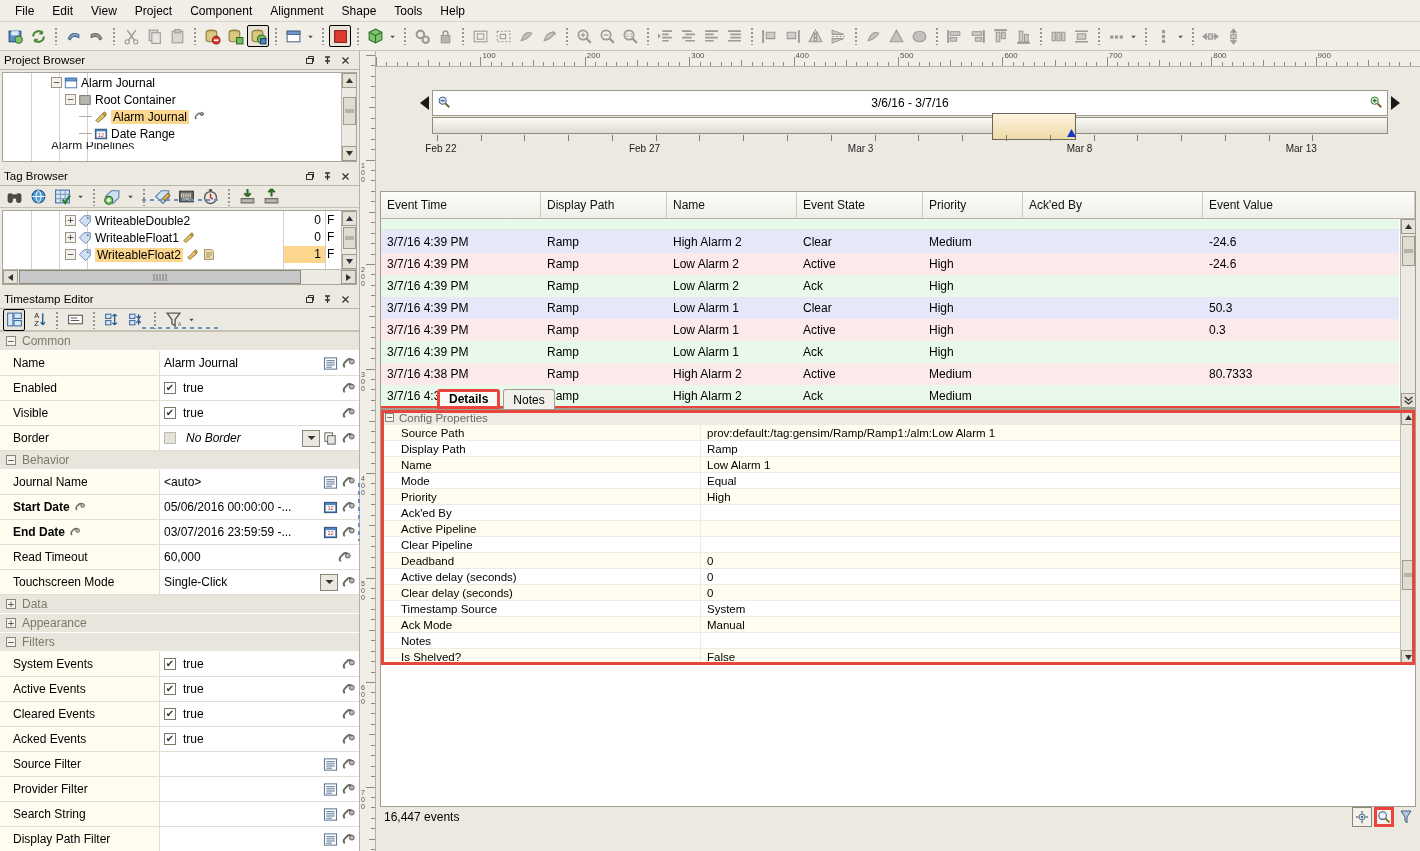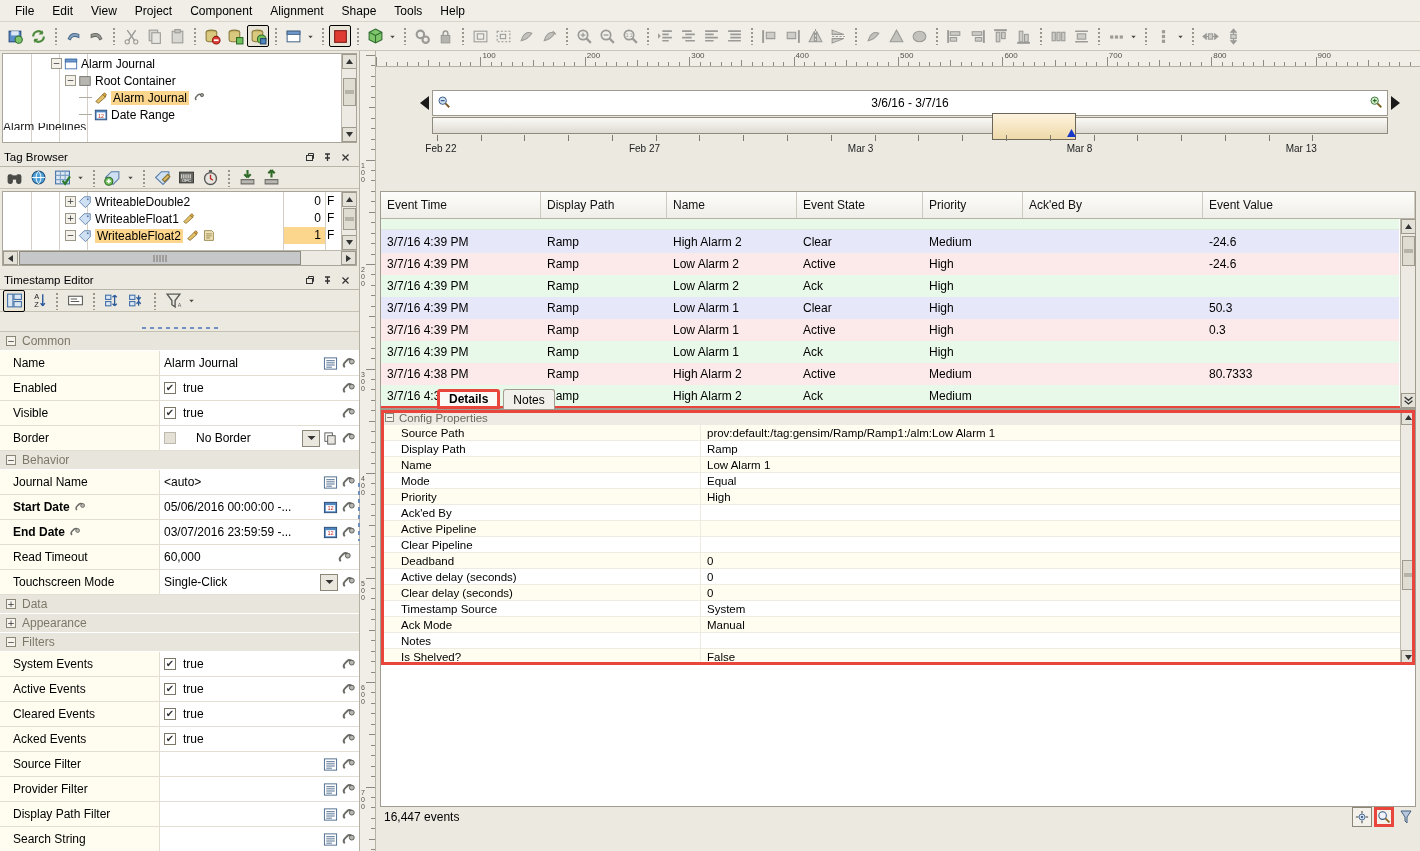--- a/index.html
+++ b/index.html
@@ -579,20 +579,41 @@
       <div class="tbtn">
         <svg width="17" height="17" viewBox="0 0 16 16">
           <path d="M8 1v14M8 1l-2.5 3h5zM8 15l-2.5-3h5z" fill="#9b9a96" stroke="#9b9a96"></path>
           <rect x="5.5" y="6" width="5" height="4" fill="#cfcdc7" stroke="#9b9a96"></rect>
         </svg>
       </div>
     </div>
 
   <div class="leftdock">
 
+    <div class="panel-title">
+      <span class="ttl">Project Browser</span>
+      <span class="panel-btns">
+        <span>
+          <svg width="11" height="11" viewBox="0 0 11 11">
+              <rect x="2.5" y="3.5" width="6" height="5" fill="none" stroke="#333"></rect>
+              <path d="M4.5 3.5 V1.5 H9.5 V6.5 H8.5" fill="none" stroke="#333"></path>
+            </svg>
+        </span>
+        <span>
+          <svg width="11" height="11" viewBox="0 0 11 11">
+              <path d="M3 2h5M5.5 2v4M3 6h5M5.5 6v3" stroke="#333" fill="none" stroke-width="1.3"></path>
+            </svg>
+        </span>
+        <span>
+          <svg width="11" height="11" viewBox="0 0 11 11">
+              <path d="M2.5 2.5 L8.5 8.5 M8.5 2.5 L2.5 8.5" stroke="#333" stroke-width="1.2"></path>
+            </svg>
+        </span>
+      </span>
+    </div>
     <div class="tree-area" style="height:90px;">
       <div class="tree-cols">
         <i style="left:28px"></i>
           <i style="left:56px"></i>
           <i style="left:84px"></i>
       </div>
       <div id="pb-rows" style="position:absolute;left:0;top:1px;right:16px;">
           <div class="trow" style="padding-left: 48px;">
             <span class="thandle">−</span>
             <svg width="14" height="14" viewBox="0 0 16 16">
@@ -622,21 +643,21 @@
           </div>
           <div class="trow" style="padding-left: 76px;">
             <span style="display: inline-block; width: 13px; border-top: 1px solid rgb(176, 172, 160); height: 1px; margin-right: 2px;"></span>
             <svg width="14" height="14" viewBox="0 0 16 16">
               <rect x="1.5" y="2.5" width="13" height="11" fill="#4f86c0" stroke="#2a4d78"></rect>
               <rect x="3" y="5" width="10" height="7" fill="#fff"></rect>
               <text x="8" y="11" font-size="6" text-anchor="middle" fill="#c02a22">12</text>
             </svg>
             <span style="margin-left: 3px;">Date Range</span>
           </div>
-          <div class="trow" style="height: 7px; overflow: hidden; ">
+          <div class="trow" style="height: 7px; overflow: hidden; padding-left: 48px;">
             <span style="font-size:12px;color:#222;">Alarm Pipelines</span>
           </div>
         </div>
       <div class="vsb">
         <div class="arrow-up">
           <svg width="7" height="5" viewBox="0 0 7 5">
               <path d="M3.5 0 L7 5 L0 5Z" fill="#333"></path>
             </svg>
         </div>
         <div class="thumb" style="top:24px;height:28px;">
@@ -961,21 +982,21 @@
                 </svg>
               </span>
             </div>
           </div>
           <div class="pe-row">
             <div class="k">
               <span>Border</span>
             </div>
             <div class="v">
               <span class="swatch"></span>
-              <span style="margin-left: 16px;">No Border</span>
+              <span style="margin-left: 6px; font-style: italic;">No Border</span>
               <span class="icons" style="margin-left: auto;">
                 <span class="dd">
                   <svg width="9" height="6" viewBox="0 0 9 6">
                     <path d="M0.5 1 L4.5 5 L8.5 1Z" fill="#333"></path>
                   </svg>
                 </span>
                 <svg width="15" height="15" viewBox="0 0 16 16">
                   <rect x="2" y="2" width="8" height="9" fill="#fff" stroke="#5a5a56"></rect>
                   <rect x="5" y="5" width="8" height="9" fill="#e8e6e1" stroke="#5a5a56"></rect>
                 </svg>
@@ -1190,39 +1211,39 @@
                 </svg>
                 <svg width="15" height="15" viewBox="0 0 16 16">
                   <path d="M4 12 Q1.5 9.5 4 7 L6.5 4.5 Q9 2 11.5 4.5" fill="none" stroke="#6b6b66" stroke-width="2"></path>
                   <circle cx="11.5" cy="6" r="2.6" fill="#b8b6b0" stroke="#5a5a56"></circle>
                 </svg>
               </span>
             </div>
           </div>
           <div class="pe-row">
             <div class="k">
-              <span>Display Path Filter</span>
+              <span>Search String</span>
             </div>
             <div class="v">
               <span></span>
               <span class="icons" style="margin-left: auto;">
                 <svg width="15" height="15" viewBox="0 0 16 16">
                   <rect x="1.5" y="2" width="13" height="12" fill="#fff" stroke="#4a6a8c"></rect>
                   <path d="M3.5 5h9M3.5 7.3h9M3.5 9.6h9M3.5 11.9h6" stroke="#4a6a8c"></path>
                 </svg>
                 <svg width="15" height="15" viewBox="0 0 16 16">
                   <path d="M4 12 Q1.5 9.5 4 7 L6.5 4.5 Q9 2 11.5 4.5" fill="none" stroke="#6b6b66" stroke-width="2"></path>
                   <circle cx="11.5" cy="6" r="2.6" fill="#b8b6b0" stroke="#5a5a56"></circle>
                 </svg>
               </span>
             </div>
           </div>
           <div class="pe-row">
             <div class="k">
-              <span>Search String</span>
+              <span>Display Path Filter</span>
             </div>
             <div class="v">
               <span></span>
               <span class="icons" style="margin-left: auto;">
                 <svg width="15" height="15" viewBox="0 0 16 16">
                   <rect x="1.5" y="2" width="13" height="12" fill="#fff" stroke="#4a6a8c"></rect>
                   <path d="M3.5 5h9M3.5 7.3h9M3.5 9.6h9M3.5 11.9h6" stroke="#4a6a8c"></path>
                 </svg>
                 <svg width="15" height="15" viewBox="0 0 16 16">
                   <path d="M4 12 Q1.5 9.5 4 7 L6.5 4.5 Q9 2 11.5 4.5" fill="none" stroke="#6b6b66" stroke-width="2"></path>

